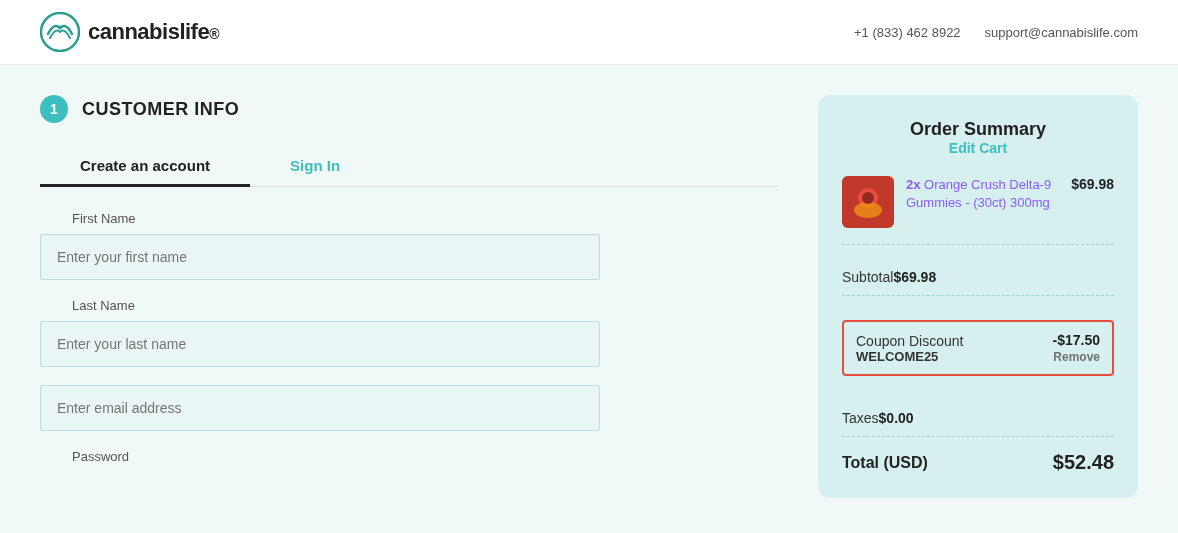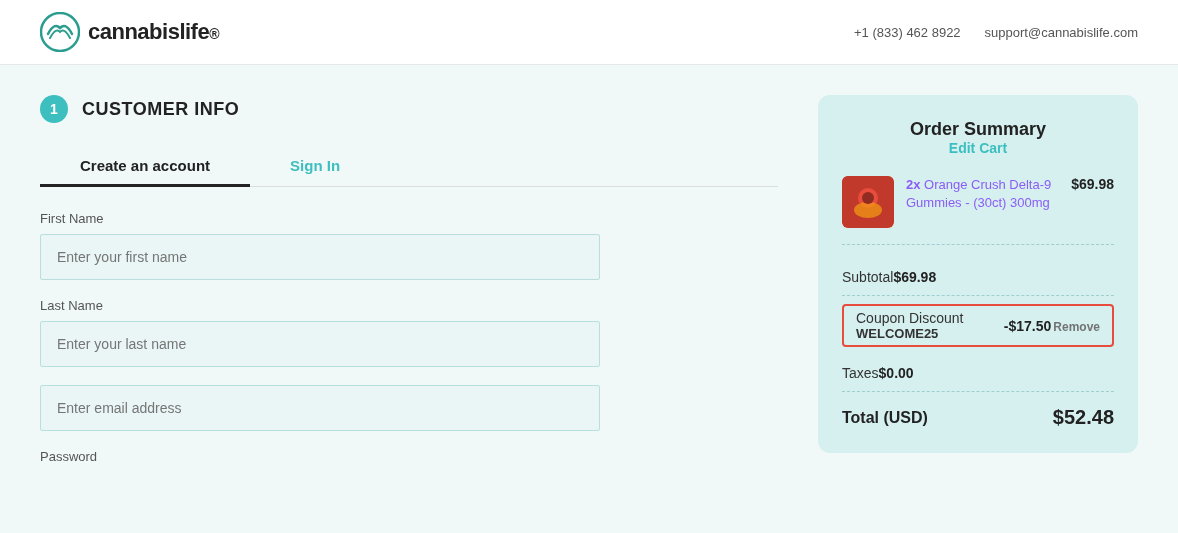--- a/index.html
+++ b/index.html
@@ -117,20 +117,21 @@
     
     .form-group {
       margin-bottom: 18px;
     }
     .form-label {
       display: block;
       font-size: 13px;
       color: #555;
       margin-bottom: 8px;
       font-weight: 500;
+      margin-left: 32px;
     }
     .form-input {
       width: 100%;
       max-width: 560px;
       padding: 14px 16px;
       border: 1.5px solid #b8dede;
       border-radius: 2px;
       background: #eaf6f6;
       font-size: 14px;
       color: #aaa;
@@ -223,43 +224,43 @@
     .summary-value {
       font-size: 14px;
       font-weight: 600;
       color: #222;
     }
 
     
     .coupon-row {
       border: 2px solid #e74c3c;
       border-radius: 4px;
-      padding: 4px 12px;
+      padding: 10px 12px;
       display: flex;
       justify-content: space-between;
       align-items: center;
-      margin: 8px 0;
+      margin: 24px 0;
     }
     .coupon-info {
       display: flex;
       flex-direction: column;
     }
     .coupon-label {
       font-size: 14px;
       color: #333;
       font-weight: 500;
     }
     .coupon-code {
       font-size: 13px;
       color: #333;
       font-weight: 600;
     }
     .coupon-right {
       display: flex;
-      flex-direction: row;
+      flex-direction: column;
       align-items: flex-end;
       gap: 2px;
       text-align: center;
     }
     .coupon-discount {
       font-size: 14px;
       font-weight: 700;
       color: #222;
     }
     .coupon-remove {

